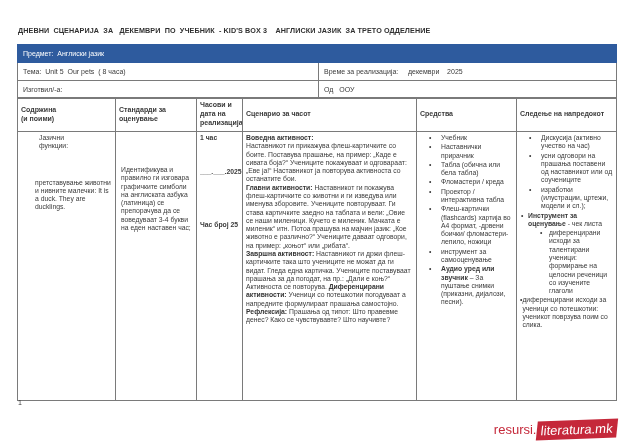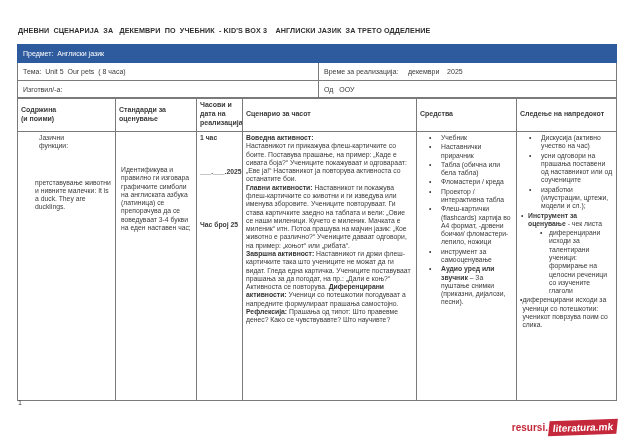--- a/index.html
+++ b/index.html
@@ -62,21 +62,21 @@
   .indent-1{padding-left:9px;}
   .indent-2{padding-left:20px;}
   .indent-2 .bullet{width:9px;}
   .tight{padding-left:0;}
   .tight .bullet{width:auto;margin-right:0;}
   .bullet-item b{font-weight:bold;}
   
   .page-number{position:absolute;left:18px;top:399px;font-size:7px;}
   .logo{
     position:absolute;right:15px;top:420px;
-    display:flex;align-items:center;font-size:10px;font-weight:bold;
+    display:flex;align-items:center;font-size:13px;font-weight:normal;
   }
   .logo-prefix{color:#c5283a;margin-right:1px;}
   .logo-box{
     display:inline-block;background:#c5283a;color:#ffffff;
     padding:1.5px 4px 2px 4px;transform:skewX(-8deg) rotate(-2deg);
   }
 </style>
 </head>
 <body>
 

